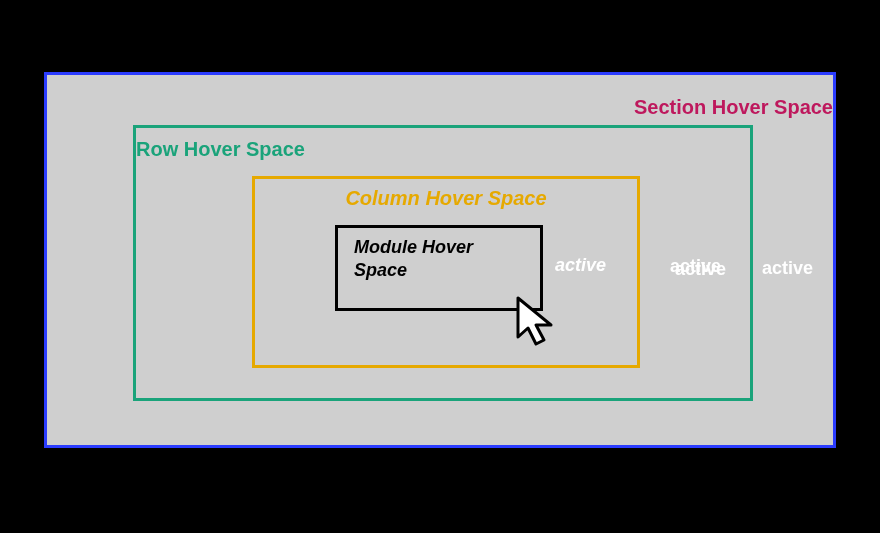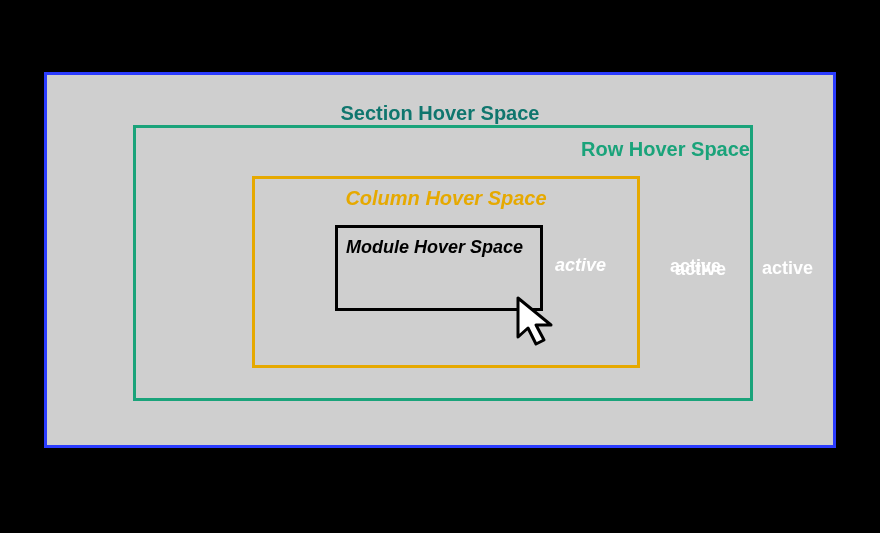--- a/index.html
+++ b/index.html
@@ -13,36 +13,36 @@
   .section {
     position: absolute;
     left: 44px;
     top: 72px;
     width: 792px;
     height: 376px;
     background: #cfcfcf;
     border: 3px solid #2b3cff;
   }
   .section-label {
-    text-align: center;
-    color: #0f766e;
+    text-align: right;
+    color: #be185d;
     font-size: 20px;
-    margin-top: 27px;
+    margin-top: 21px;
   }
   .row {
     position: absolute;
     left: 86px;
     top: 50px;
     width: 620px;
     height: 276px;
     border: 3px solid #1aa37a;
     background: transparent;
   }
   .row-label {
-    text-align: right;
+    text-align: left;
     color: #1aa37a;
     font-size: 20px;
     margin-top: 10px;
   }
   .column {
     position: absolute;
     left: 116px;
     top: 48px;
     width: 388px;
     height: 192px;
@@ -57,21 +57,21 @@
     margin-top: 8px;
   }
   .module {
     position: absolute;
     left: 80px;
     top: 46px;
     width: 208px;
     height: 86px;
     border: 3px solid #000;
     background: transparent;
-    padding: 8px 8px;
+    padding: 8px 16px;
     color: #000;
     font-size: 18px;
     line-height: 1.25;
   }
   .active {
     position: absolute;
     color: #fff;
     font-size: 18px;
   }
   .active-col { left: 300px; top: 76px; }

